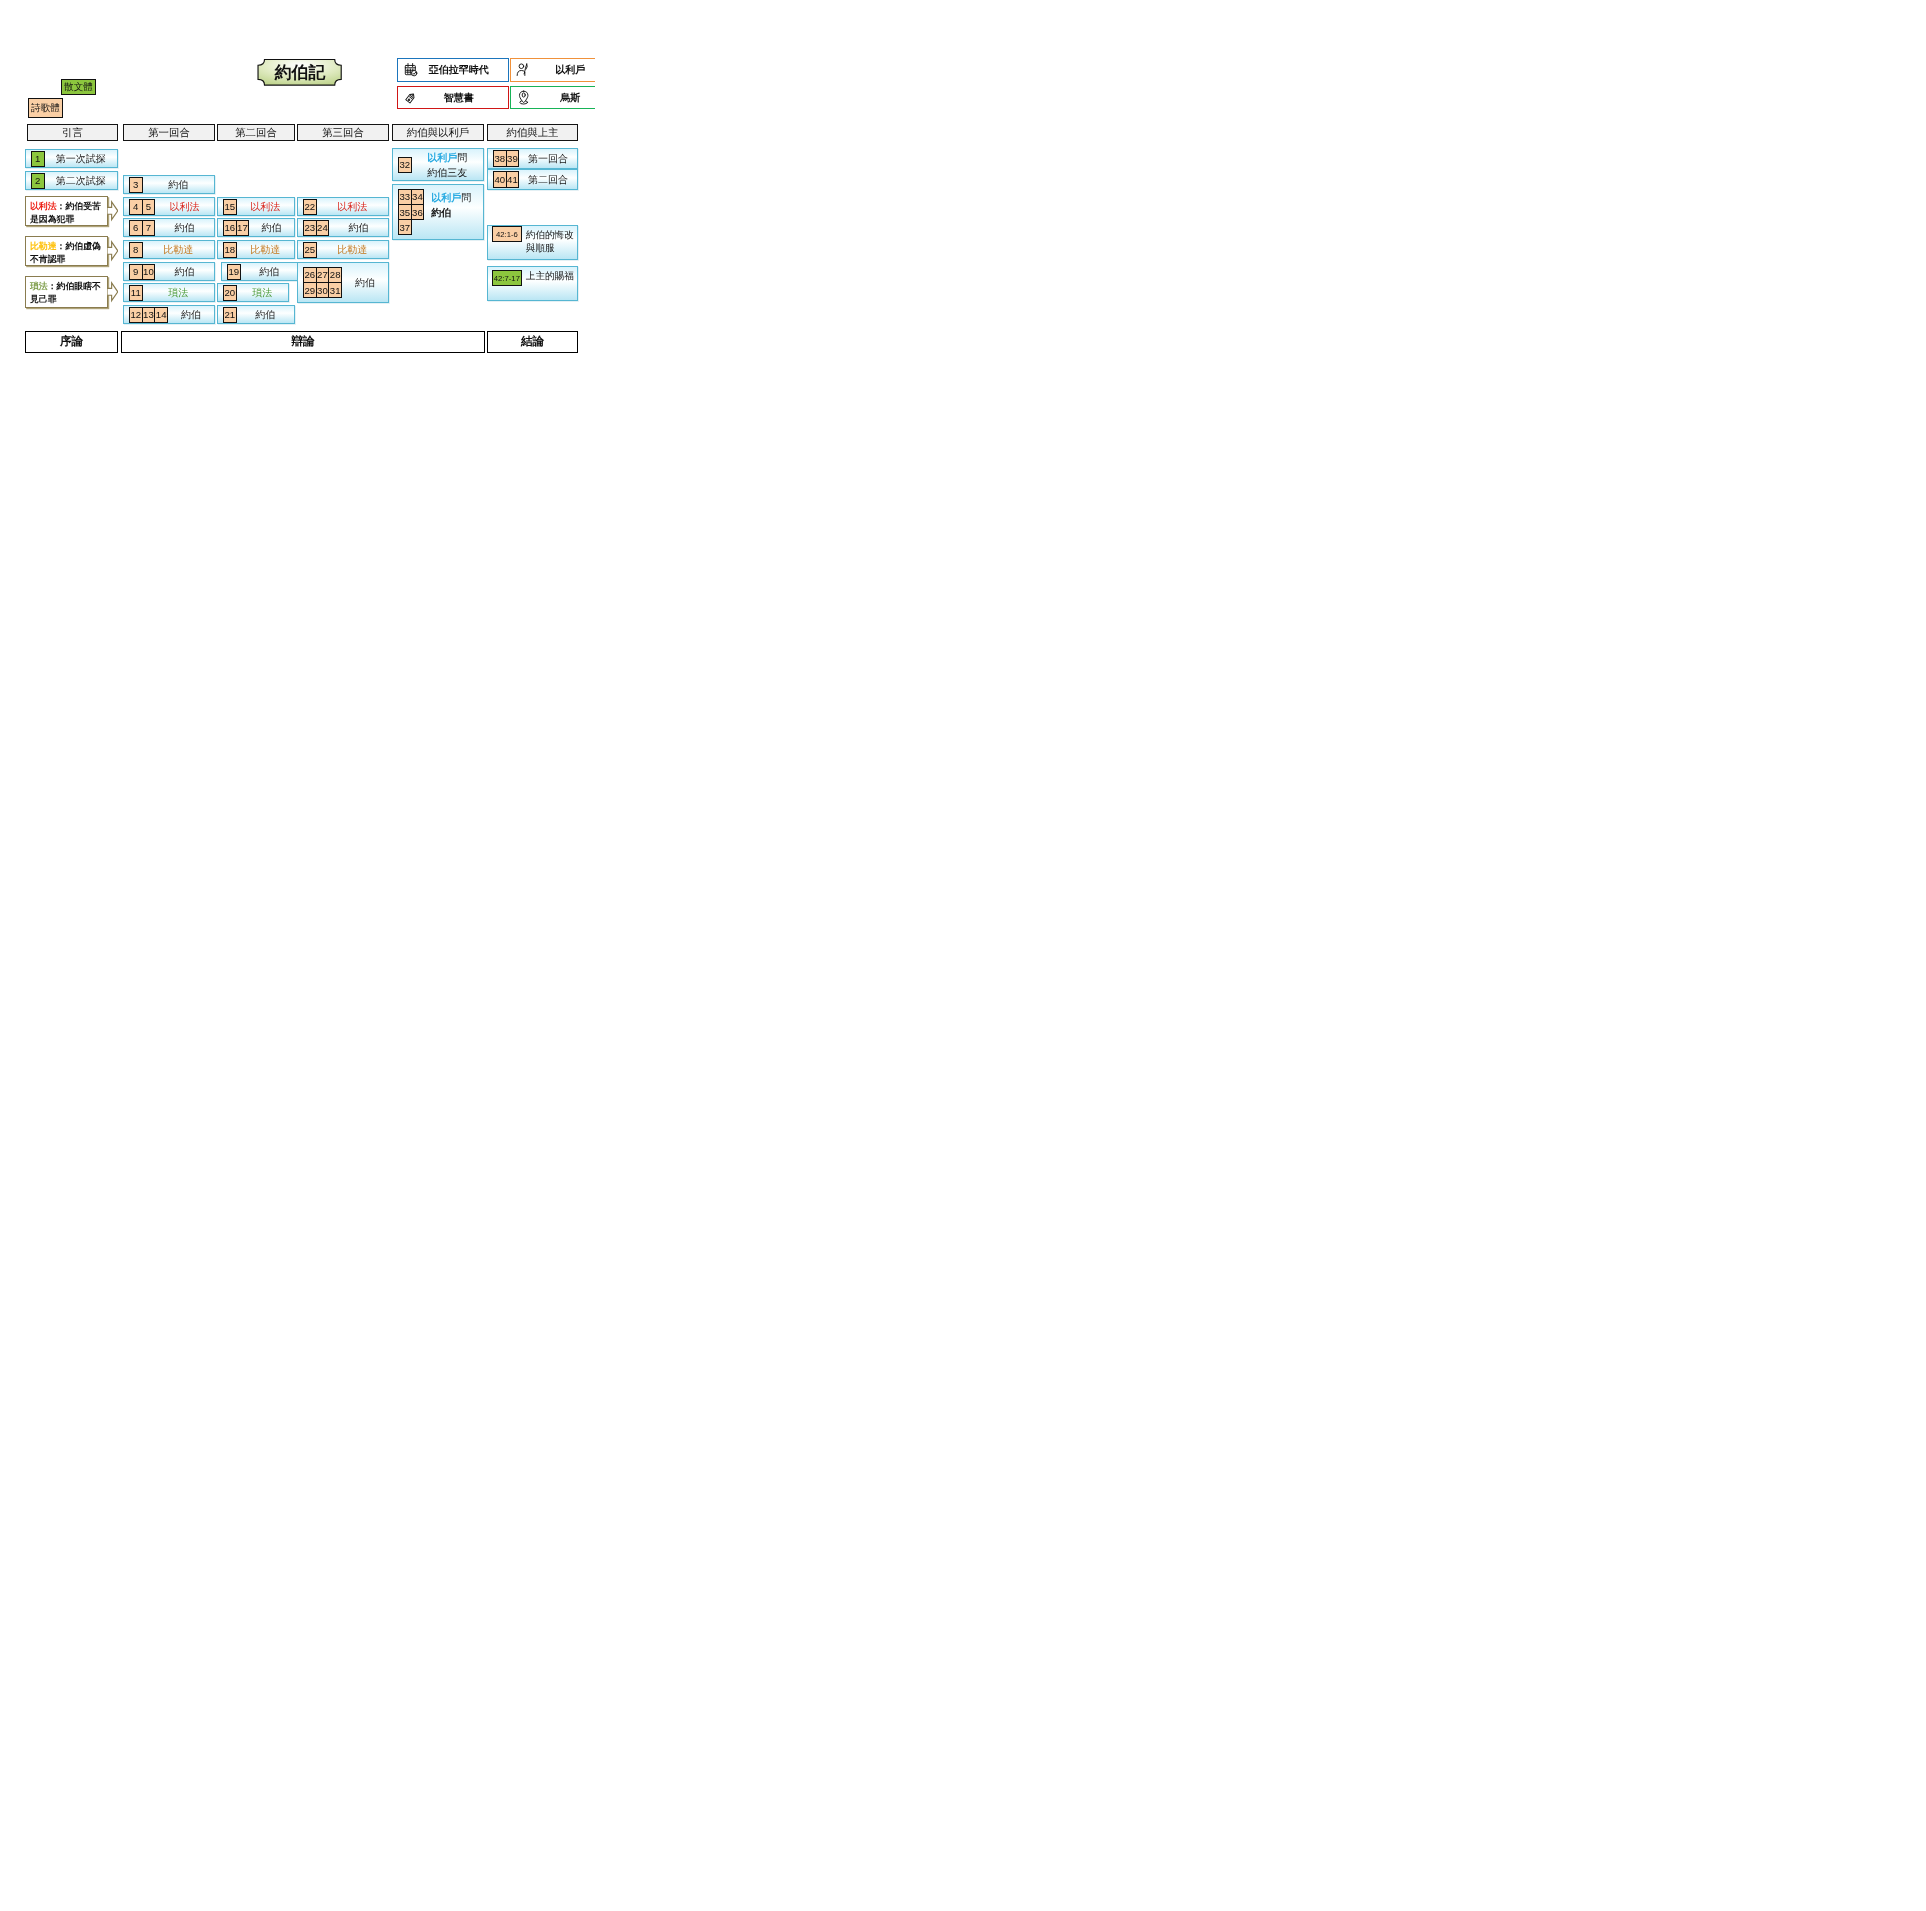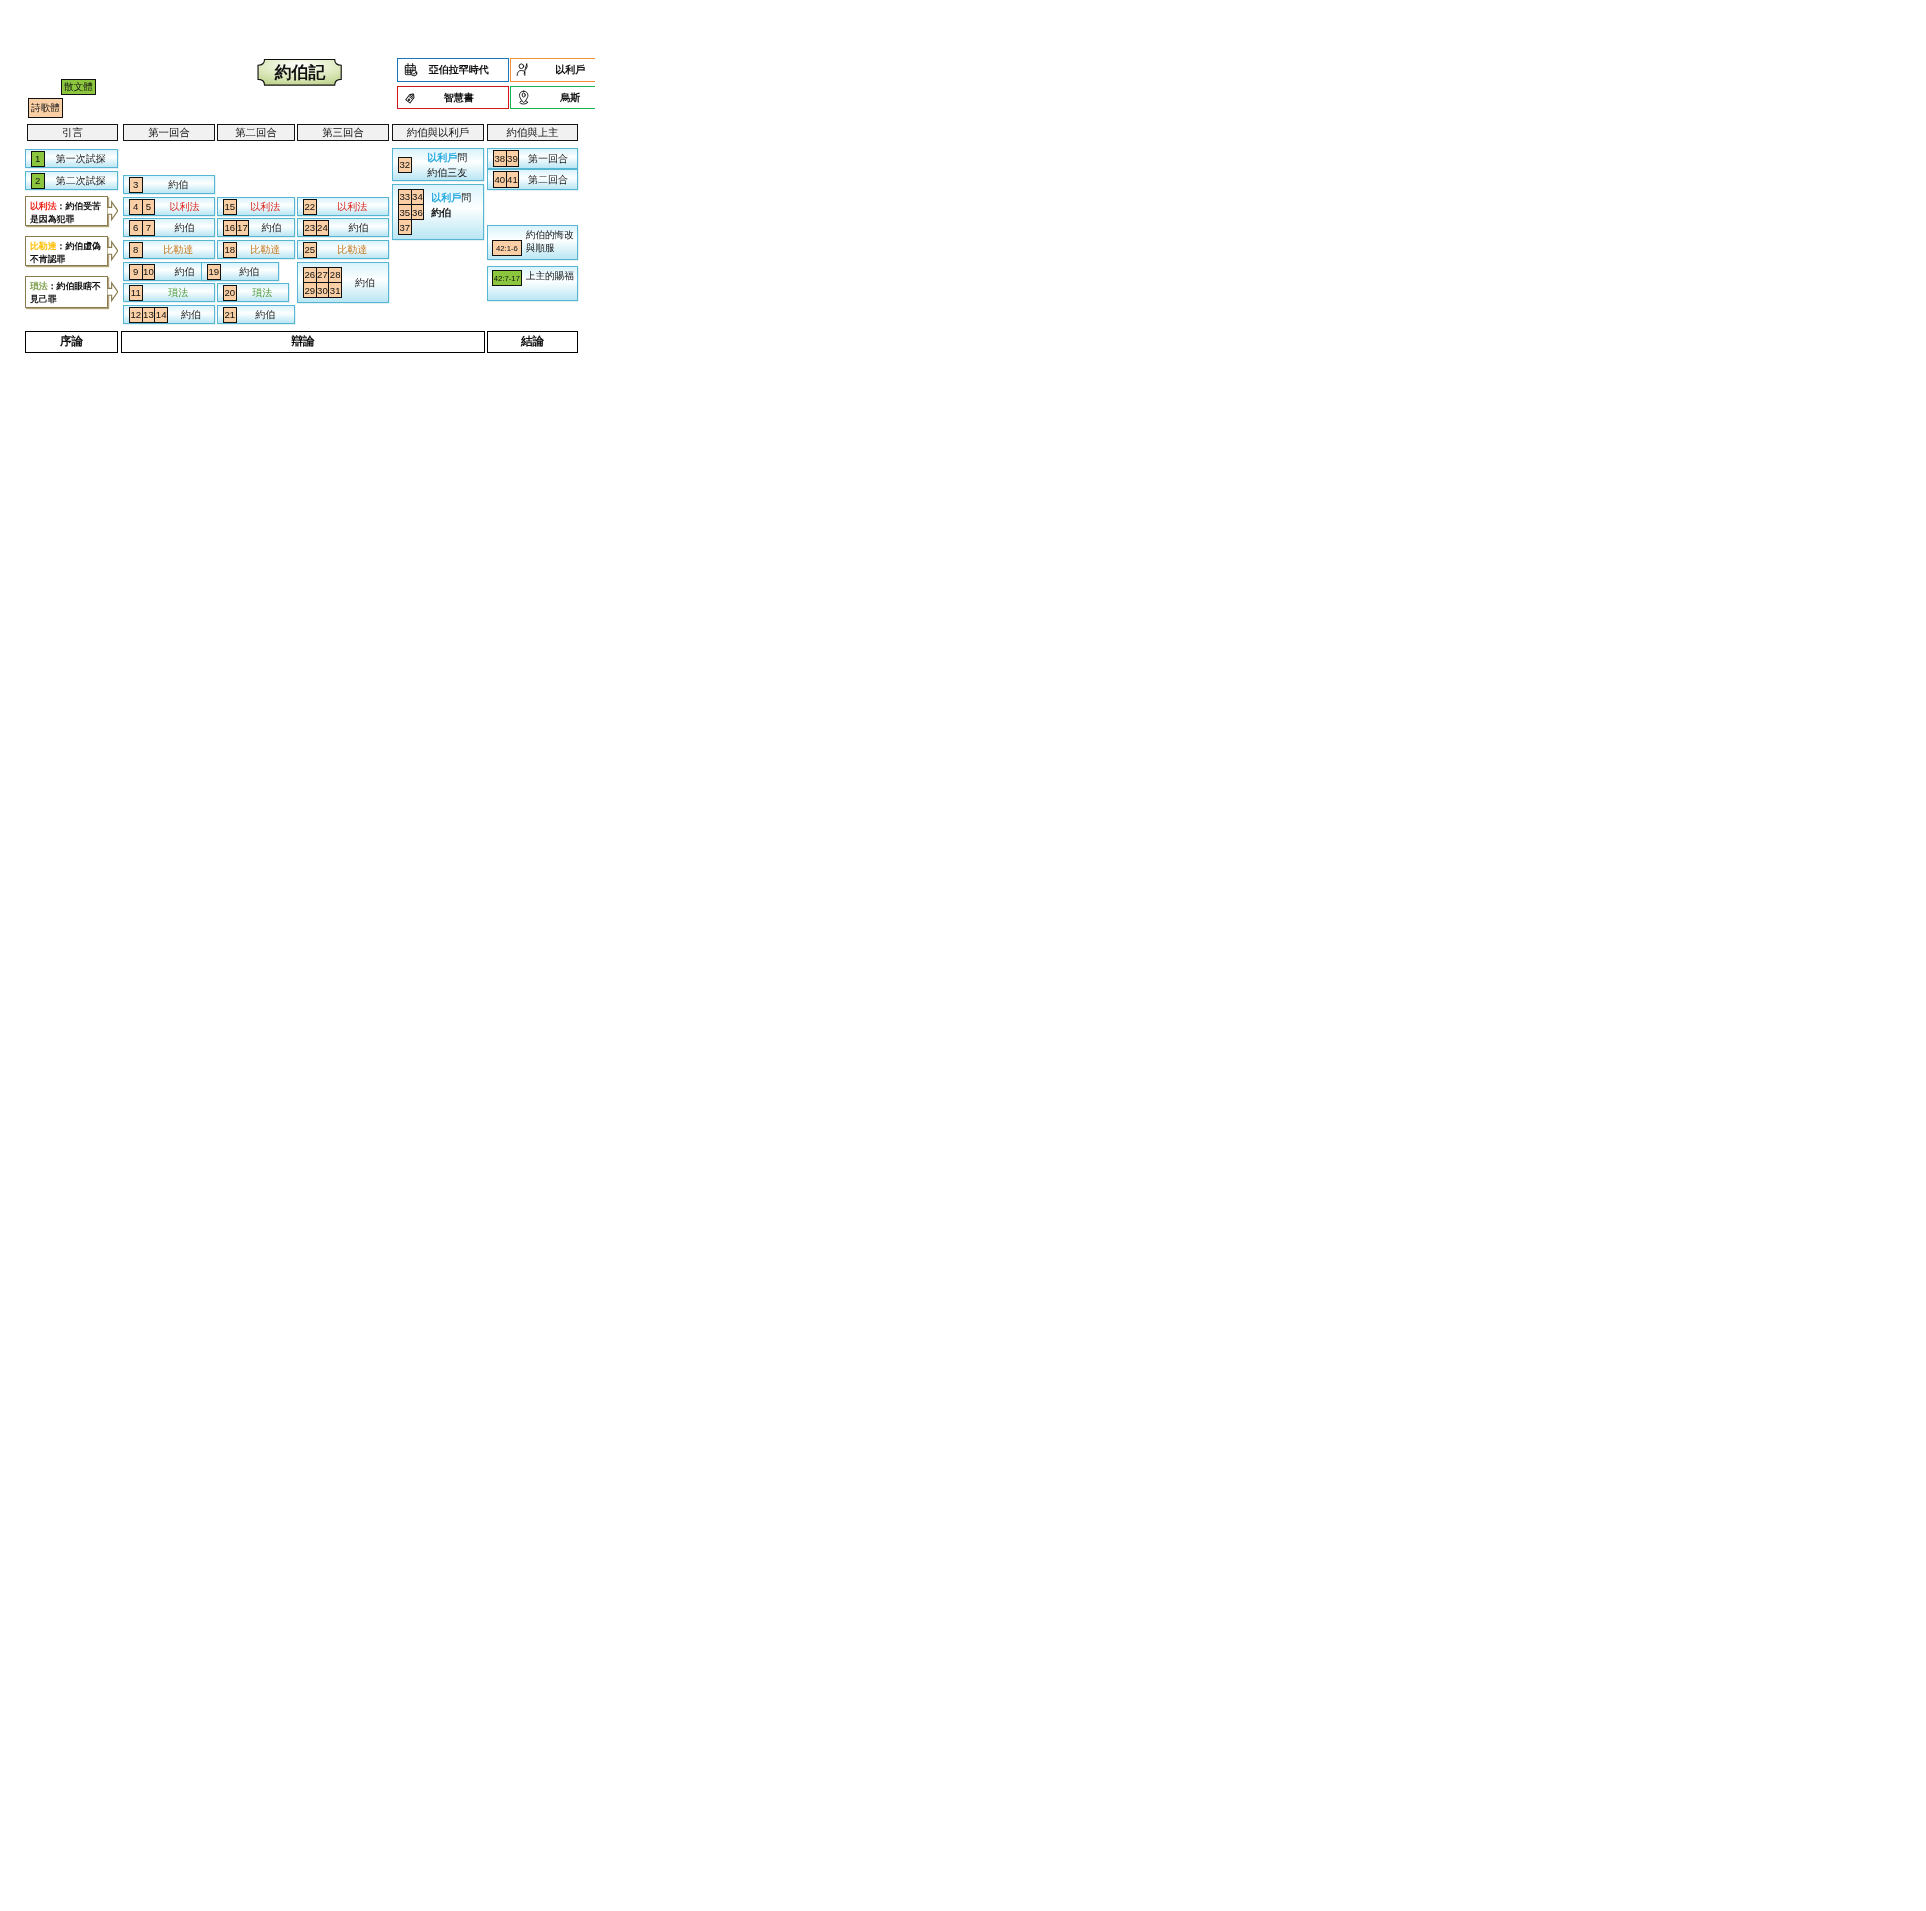--- a/index.html
+++ b/index.html
@@ -243,21 +243,21 @@
         <span class="chip">17</span>
       </span>
     <span class="speaker s-job">約伯</span>
   </div>
   <div class="row" style="left:217px;top:240px;width:78px;height:19px">
     <span class="chips">
         <span class="chip">18</span>
       </span>
     <span class="speaker s-bildad">比勒達</span>
   </div>
-  <div class="row" style="left:201px;top:262px;width:78px;height:19px">
+  <div class="row" style="left:221px;top:262px;width:78px;height:19px">
     <span class="chips">
         <span class="chip">19</span>
       </span>
     <span class="speaker s-job">約伯</span>
   </div>
   <div class="row" style="left:217px;top:283px;width:72px;height:19px">
     <span class="chips">
         <span class="chip">20</span>
       </span>
     <span class="speaker s-zophar">瑣法</span>
@@ -341,21 +341,21 @@
     <span class="speaker s-job" style="font-weight:400">第一回合</span>
   </div>
   <div class="row" style="left:487px;top:169px;width:91px;height:21px">
     <span class="chips">
         <span class="chip" style="height:17px">40</span>
         <span class="chip" style="height:17px">41</span>
       </span>
     <span class="speaker s-job" style="font-weight:400">第二回合</span>
   </div>
   <div class="row" style="left:487px;top:225px;width:91px;height:35px;align-items:flex-start">
-    <span class="chips" style="margin-top:14px;margin-left:3.9px">
+    <span class="chips" style="margin-top:0;margin-left:3.9px">
         <span class="chip wide">42:1-6</span>
       </span>
     <span class="ltext">約伯的悔改與順服</span>
   </div>
   <div class="row" style="left:487px;top:266px;width:91px;height:35px;align-items:flex-start">
     <span class="chips" style="margin-top:3.1px;margin-left:3.9px">
         <span class="chip wide green">42:7-17</span>
       </span>
     <span class="ltext">上主的賜福</span>
   </div>

